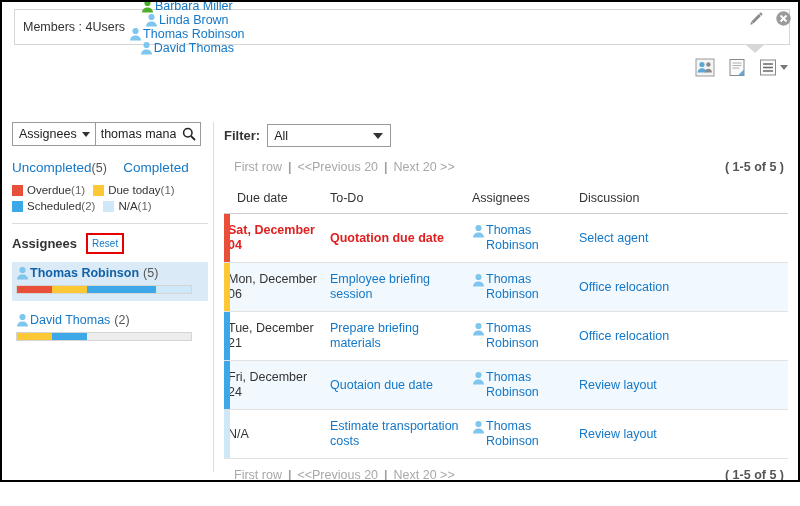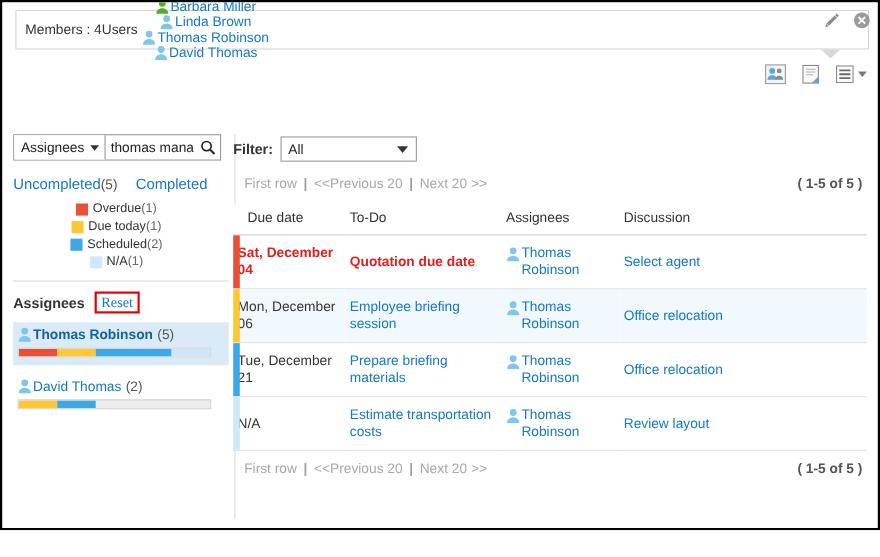--- a/index.html
+++ b/index.html
@@ -164,21 +164,21 @@
   .status-links .sl { cursor: pointer; }
   .status-links .cnt { color: #555555; font-size: 12.5px; }
   .gap-s { display: inline-block; width: 9px; }
 
   .legend {
     margin-top: 7px;
     font-size: 11.5px;
     color: #333333;
     line-height: 16px;
   }
-  .legend-row { display: flex; align-items: center; white-space: nowrap; flex-direction: column; }
+  .legend-row { display: flex; white-space: nowrap; }
   .legend-item { display: flex; align-items: center; margin-right: 8px; }
   .sw {
     width: 11px; height: 11px;
     margin-right: 4px;
     display: inline-block;
     flex: none;
   }
   .legend .lcnt { color: #666666; }
 
   .panel-sep {
@@ -194,25 +194,24 @@
     font-weight: bold;
     color: #333333;
   }
   .reset-box {
     margin-left: 9px;
     border: 2px solid #e60000;
     padding: 0px 4px 1px 4px;
     line-height: 15px;
   }
   .reset-link {
-    font-size: 13px;
+    font-size: 10px;
     font-weight: normal;
     color: #1478c8;
     cursor: pointer;
-    font-family: Liberation Serif, serif;
   }
 
   .assignee-item {
     margin-top: 8px;
     width: 196px;
     padding: 4px 6px 7px 4px;
   }
   .assignee-item.selected { background: #dbeaf7; }
   .assignee-name-row {
     display: flex; align-items: center;
@@ -238,21 +237,21 @@
   .vdivider {
     position: absolute;
     left: 211px; top: 120px; bottom: 8px;
     width: 1px;
     background: #dcdcdc;
   }
 
   
   .right-panel {
     position: absolute;
-    left: 210px; top: 122px; right: 10px;
+    left: 222px; top: 122px; right: 10px;
   }
   .filter-row {
     display: flex; align-items: center;
     font-size: 13px;
   }
   .filter-label { font-weight: bold; color: #333333; margin-right: 7px; }
   .filter-select {
     width: 124px; height: 23px;
     border: 1px solid #9a9a9a;
     background: #ffffff;
@@ -579,20 +578,34 @@
               <span class="asg-cell">
                 <svg class="user-ico" viewBox="0 0 13 14">
                   <circle cx="6.5" cy="4" r="3.1" fill="#7ec6ee"></circle>
                   <path d="M1 13.6c0-3.2 2.4-5.2 5.5-5.2s5.5 2 5.5 5.2z" fill="#7ec6ee"></path>
                 </svg>
                 <span class="asg-text">Thomas Robinson</span>
               </span>
             </td>
             <td><span class="disc-link">Office relocation</span></td>
           </tr>
+          <tr class="row-alt">
+            <td class="c-due"><span class="statusbar" style="background:#3da8e8;"></span><span>Fri, December 24</span></td>
+            <td><span class="todo-link">Quotaion due date</span></td>
+            <td>
+              <span class="asg-cell">
+                <svg class="user-ico" viewBox="0 0 13 14">
+                  <circle cx="6.5" cy="4" r="3.1" fill="#7ec6ee"></circle>
+                  <path d="M1 13.6c0-3.2 2.4-5.2 5.5-5.2s5.5 2 5.5 5.2z" fill="#7ec6ee"></path>
+                </svg>
+                <span class="asg-text">Thomas Robinson</span>
+              </span>
+            </td>
+            <td><span class="disc-link">Review layout</span></td>
+          </tr>
           <tr>
             <td class="c-due"><span class="statusbar" style="background:#cfe8f7;"></span><span>N/A</span></td>
             <td><span class="todo-link">Estimate transportation costs</span></td>
             <td>
               <span class="asg-cell">
                 <svg class="user-ico" viewBox="0 0 13 14">
                   <circle cx="6.5" cy="4" r="3.1" fill="#7ec6ee"></circle>
                   <path d="M1 13.6c0-3.2 2.4-5.2 5.5-5.2s5.5 2 5.5 5.2z" fill="#7ec6ee"></path>
                 </svg>
                 <span class="asg-text">Thomas Robinson</span>

